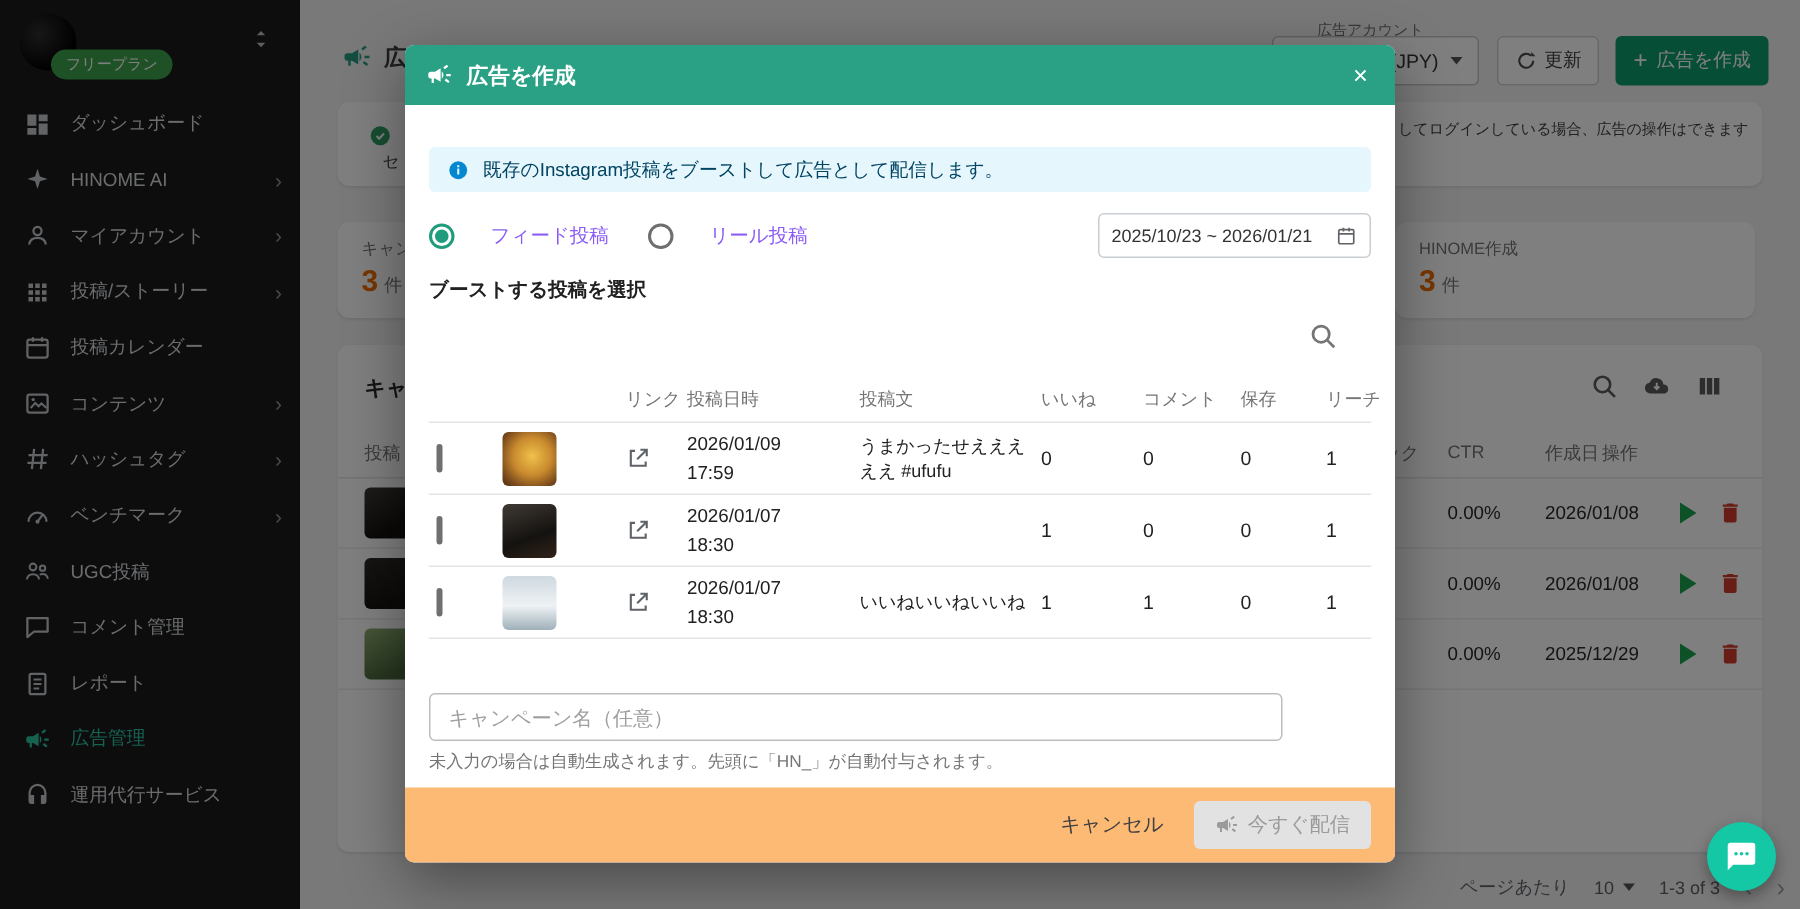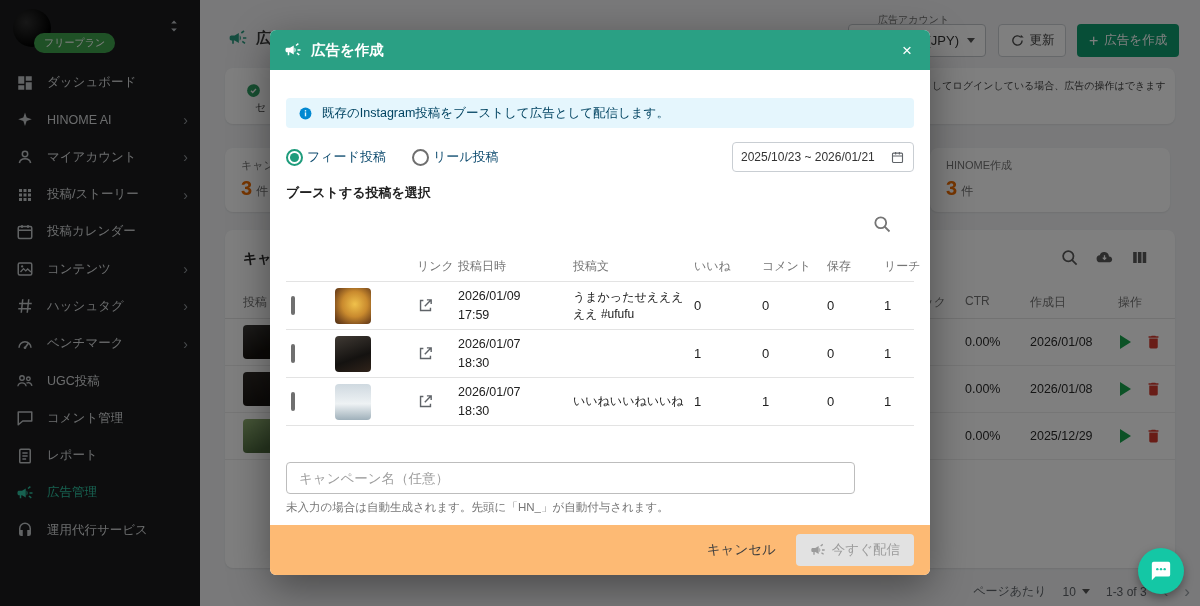--- a/index.html
+++ b/index.html
@@ -66,21 +66,21 @@
   .m-head{height:40px;background:#2aa084;display:flex;align-items:center;padding:0 14px;gap:9px}
   .m-head .ic{width:18px;height:18px;color:#fff}
   .m-title{flex:1;color:#fff;font-size:14.5px;font-weight:bold}
   .m-close{color:#fff;font-size:17px;cursor:pointer;line-height:1;padding:2px 4px}
   .m-body{position:relative;height:505px;padding:16px 16px}
   .alert{margin-top:12px;height:30px;background:#e5f6fd;border-radius:4px;display:flex;align-items:center;gap:9px;padding:0 12px}
   .alert .ic{width:15px;height:15px;color:#0288d1;flex:none}
   .alert .txt{font-size:12.5px;color:#014361}
   .row2{margin-top:14px;height:30px;display:flex;align-items:center;justify-content:space-between}
   .radios{display:flex;align-items:center;gap:26px}
-  .radio{display:flex;align-items:center;gap:4px;font-size:13px;color:#0c4a6e;cursor:pointer}
+  .radio{display:flex;align-items:center;gap:24px;font-size:13px;color:#8b5cf6;cursor:pointer}
   .r-outer{width:17px;height:17px;border-radius:50%;border:2px solid #6f6f6f;display:flex;align-items:center;justify-content:center}
   .radio.sel .r-outer{border-color:#1f9c7c}
   .radio.sel .r-dot{width:9px;height:9px;border-radius:50%;background:#1f9c7c}
   .datefield{width:182px;height:30px;border:1px solid #c9ced3;border-radius:4px;background:#fff;display:flex;align-items:center;padding:0 8px;gap:6px;cursor:pointer}
   .datefield .txt{flex:1;font-size:12px;color:#333;white-space:nowrap}
   .datefield .ic{width:15px;height:15px;color:#5f6368;flex:none}
   .sel-label{margin-top:12px;font-size:13px;font-weight:bold;color:#212121;height:16px}
   .search-row{margin-top:14px;height:22px;display:flex;justify-content:flex-end;padding-right:22px}
   .search-row .ic{width:20px;height:20px;color:#757575;cursor:pointer}
   .m-table{margin-top:16px}
@@ -275,21 +275,21 @@
         </svg>
       <svg class="ic" viewBox="0 0 24 24">
           <path fill="currentColor" d="M4 5h4.5v14H4zM10 5h4.5v14H10zM16 5h4.5v14H16z"></path>
         </svg>
     </div>
     <div class="tc-head">
       <span style="left:18px">投稿</span>
       <span style="left:672px">クリック</span>
       <span style="left:740px">CTR</span>
       <span style="left:805px">作成日</span>
-      <span style="left:893px">操作</span>
+      <span style="left:843px">操作</span>
     </div>
     <div class="tc-row" style="top:89px">
       <div class="cell bthumb" style="left:18px;background:linear-gradient(150deg,#3c3a38,#17130f 70%)"></div>
       <span class="cell" style="left:740px">0.00%</span>
       <span class="cell" style="left:805px">2026/01/08</span>
       <div class="cell play-tri" style="left:895px"></div>
       <span class="cell trash" style="left:920px">
           <svg class="ic" viewBox="0 0 24 24">
             <path fill="currentColor" d="M6 19a2 2 0 0 0 2 2h8a2 2 0 0 0 2-2V7H6zM19 4h-3.5l-1-1h-5l-1 1H5v2h14z"></path>
           </svg>

